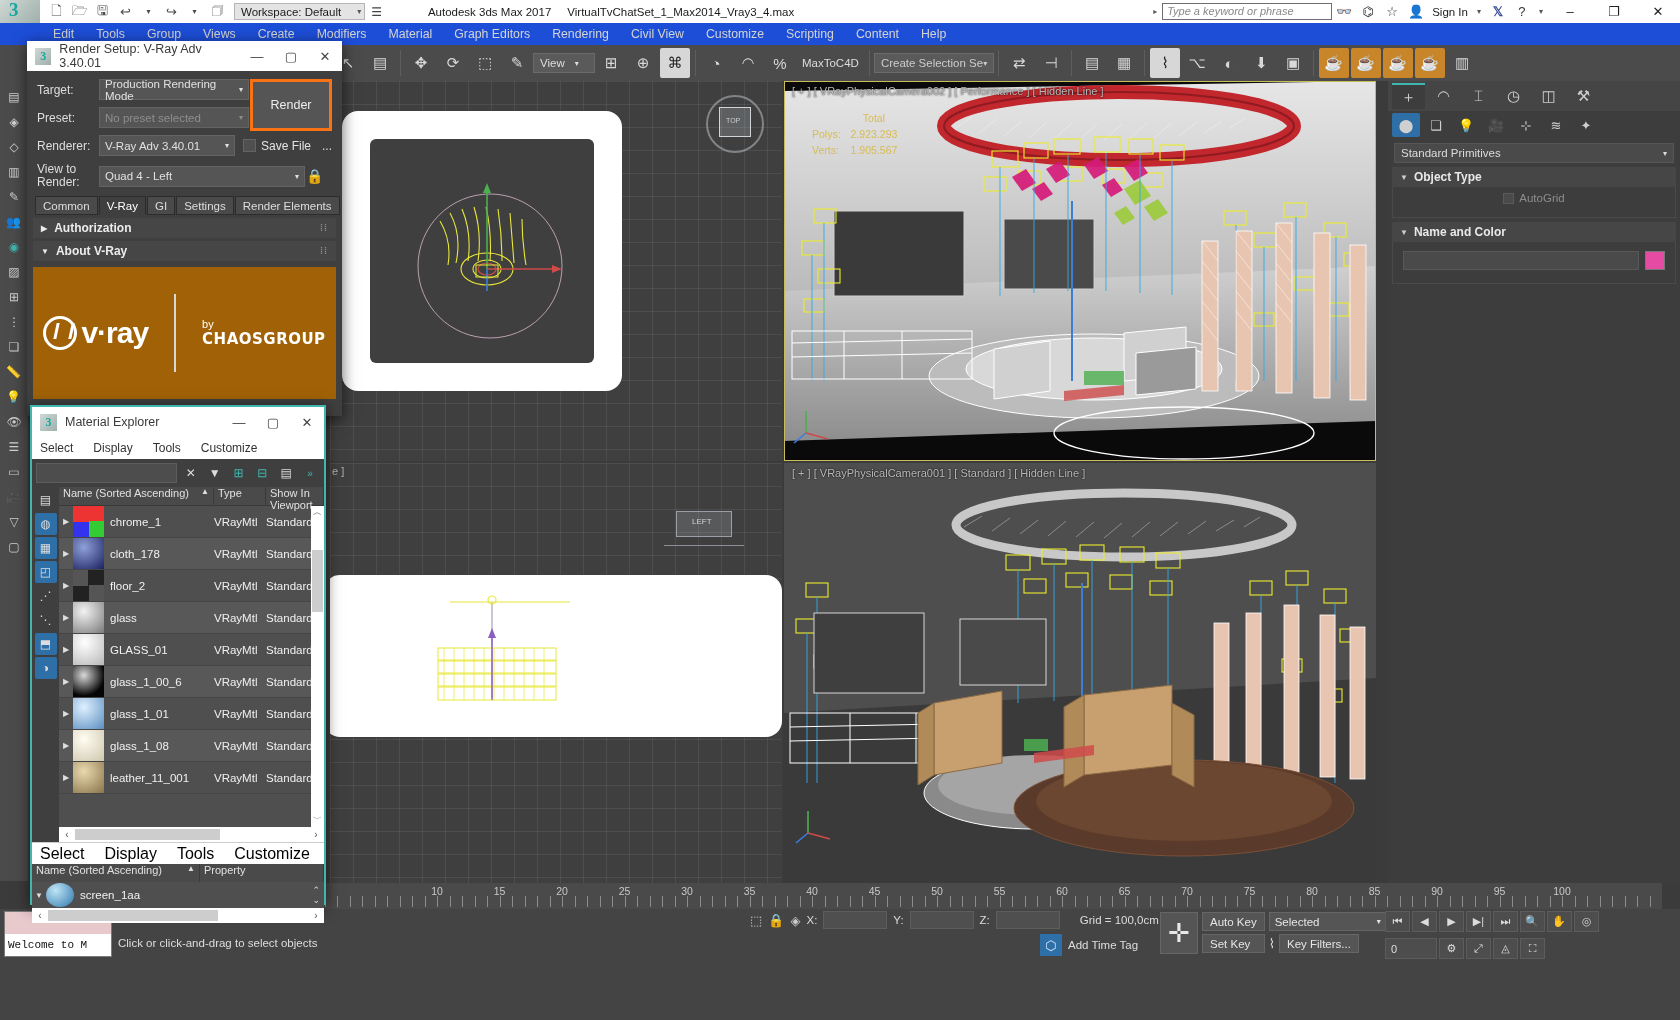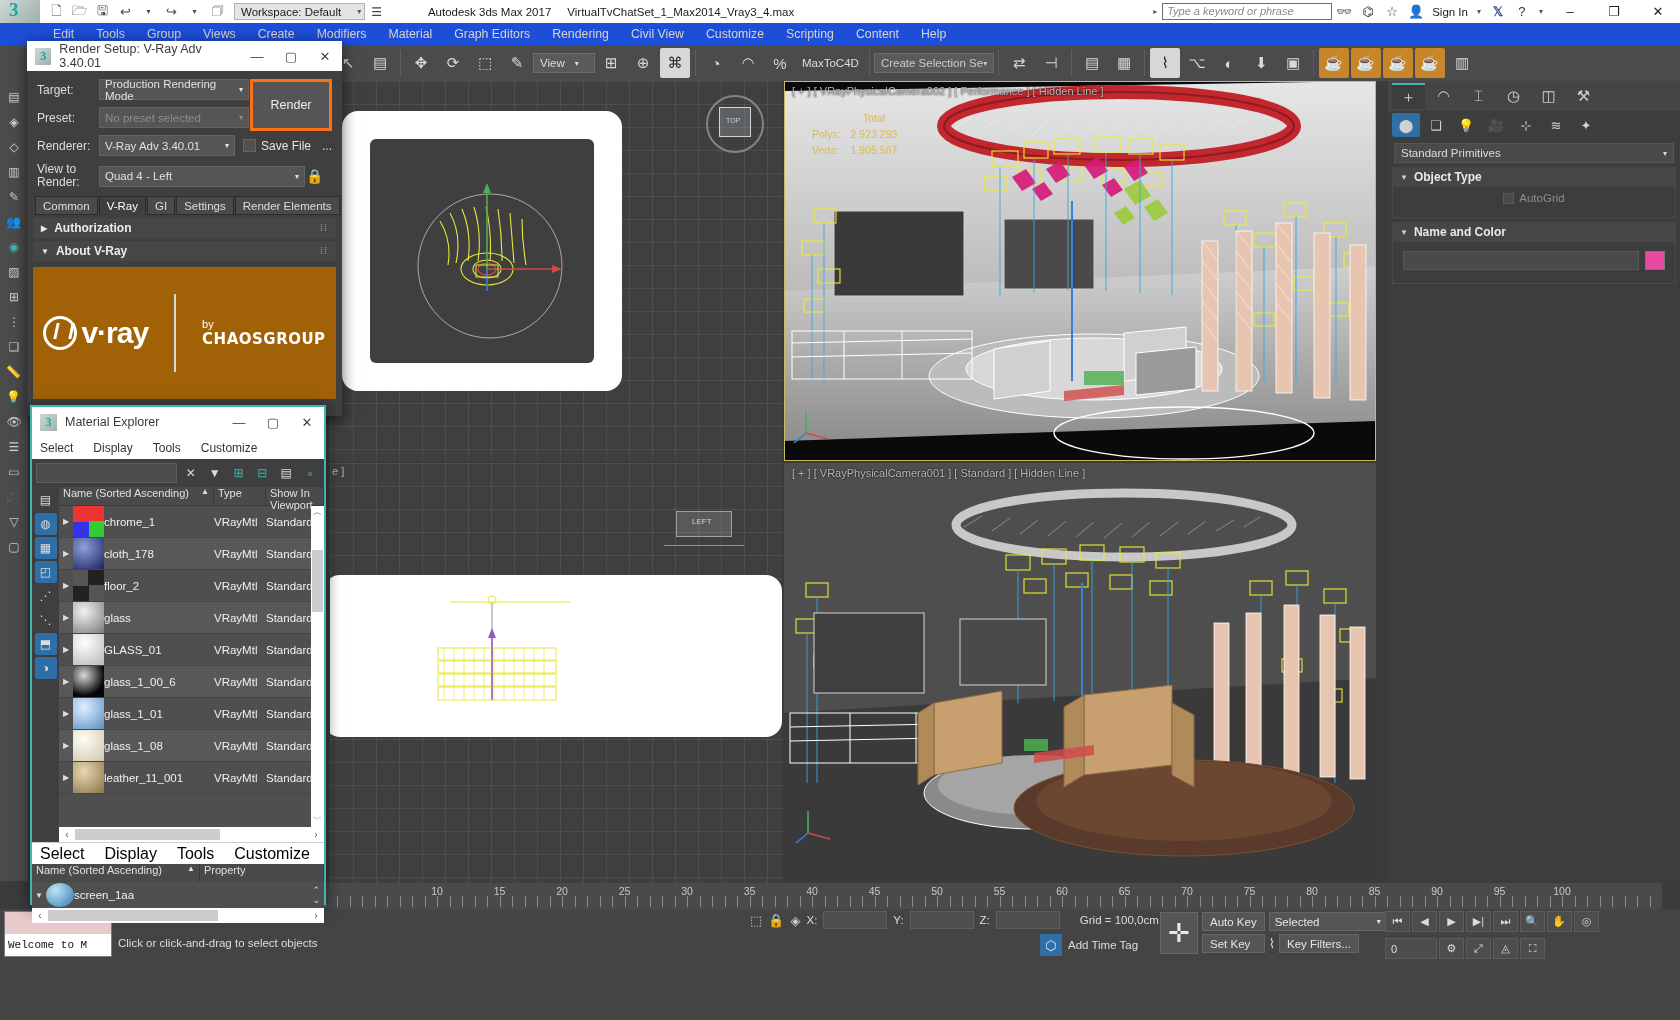--- a/index.html
+++ b/index.html
@@ -217,21 +217,21 @@
   .me-sbtn.sel { background:#2f6fa8; }
   .me-list { flex:1; background:#4f4f4f; position:relative; overflow:hidden; }
   .me-hdr { display:flex; height:19px; background:#4a4a4a; border-bottom:1px solid #3a3a3a; }
   .me-hc { font-size:11px; color:#e0e0e0; display:flex; align-items:flex-start; padding:0 4px;
      border-right:1px solid #3a3a3a; }
   .me-row { display:flex; height:32px; align-items:center; border-bottom:1px solid #454545; }
   .me-row:nth-child(odd) { background:#4f4f4f; }
   .me-row:nth-child(even) { background:#585858; }
   .me-arw { width:14px; text-align:center; color:#ddd; font-size:8px; }
   .me-sw { width:31px; height:31px; }
-  .me-nm { width:110px; font-size:11.5px; color:#f0f0f0; }
+  .me-nm { width:110px; font-size:11.5px; color:#f0f0f0; padding-left:6px; }
   .me-ty { width:52px; font-size:11.5px; color:#f0f0f0; }
   .me-sv { flex:1; font-size:11.5px; color:#f0f0f0; overflow:hidden; white-space:nowrap; }
   .me-vscroll { position:absolute; right:0; top:19px; width:13px; bottom:0; background:#fff; }
   .me-vthumb { position:absolute; left:1px; top:44px; width:11px; height:62px; background:#cdcdcd; }
   .me-va { position:absolute; left:0; width:13px; height:14px; text-align:center; font-size:9px;
      color:#555; }
   .me-hscroll { height:15px; background:#fff; display:flex; align-items:center; margin-left:27px; }
   .me-ha { width:16px; text-align:center; font-size:10px; color:#555; }
   .me-hthumb { width:145px; height:11px; background:#cdcdcd; }
   .me-menu2 { height:22px; background:#fff; display:flex; align-items:center; padding-left:8px;

